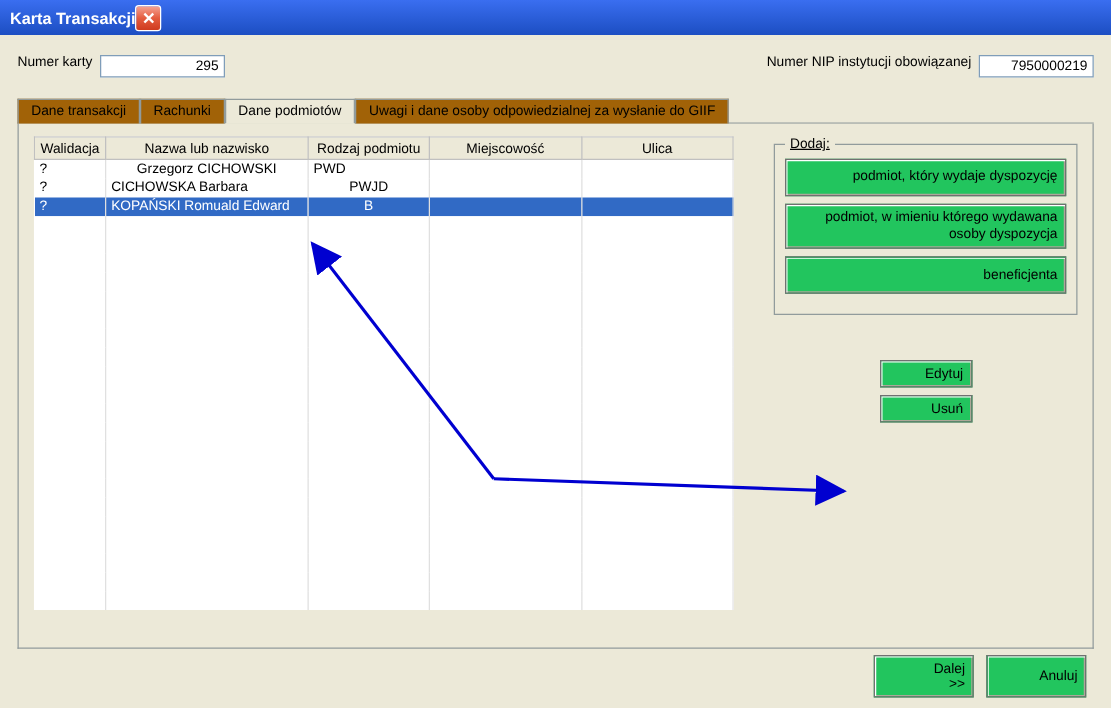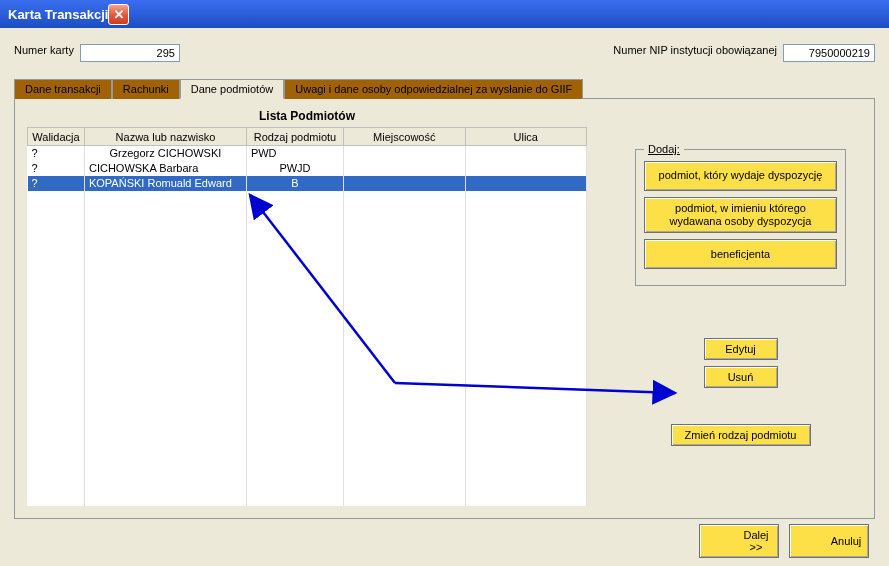--- a/index.html
+++ b/index.html
@@ -151,36 +151,36 @@
 
   .side-panel {
     flex: 1;
     display: flex;
     flex-direction: column;
     gap: 6px;
   }
   fieldset.dodaj {
     border: 1px solid #919b9c;
     padding: 6px 8px 10px 8px;
-    margin: 16px;
+    margin: 0;
     text-decoration: underline;
   }
   fieldset.dodaj legend {
     font-size: 11px;
     padding: 0 4px;
   }
   .winbtn {
     border: 1px solid #707070;
-    background: #fde047;
+    background: #22c55e;
     box-shadow: inset 1px 1px 0 #fff, inset -1px -1px 0 #aca899;
     font-family: Tahoma, Arial, sans-serif;
     font-size: 11px;
     padding: 4px 6px;
     cursor: pointer;
-    text-align: center;
+    text-align: right;
     min-height: 22px;
   }
   .winbtn.wide {
     width: 100%;
     margin-bottom: 6px;
     min-height: 30px;
     line-height: 1.2;
   }
   .side-center-buttons {
     display: flex;
@@ -234,21 +234,20 @@
   </div>
 
   <div class="tabs">
     <div class="tab">Dane transakcji</div>
     <div class="tab">Rachunki</div>
     <div class="tab active">Dane podmiotów</div>
     <div class="tab">Uwagi i dane osoby odpowiedzialnej za wysłanie do GIIF</div>
   </div>
 
   <div class="tab-content">
-    <div class="list-title">Lista Podmiotów</div>
     <div class="content-flex">
       <div class="table-wrap">
         <table>
           <colgroup>
             <col class="col-walid">
               <col class="col-nazwa">
               <col class="col-rodzaj">
               <col class="col-miejsc">
               <col class="col-ulica">
           </colgroup>
@@ -445,23 +444,20 @@
         <fieldset class="dodaj">
           <legend>Dodaj:</legend>
           <button class="winbtn wide">podmiot, który wydaje dyspozycję</button>
           <button class="winbtn wide">podmiot, w imieniu którego wydawana osoby dyspozycja</button>
           <button class="winbtn wide">beneficjenta</button>
         </fieldset>
         <div class="side-center-buttons">
           <button class="winbtn">Edytuj</button>
           <button class="winbtn">Usuń</button>
         </div>
-        <div class="change-type">
-          <button class="winbtn">Zmień rodzaj podmiotu</button>
-        </div>
       </div>
     </div>
   </div>
 
   <div class="bottom-buttons">
     <button class="winbtn">Dalej &gt;&gt;</button>
     <button class="winbtn">Anuluj</button>
   </div>
 
   <svg class="overlay" width="889" height="538">

